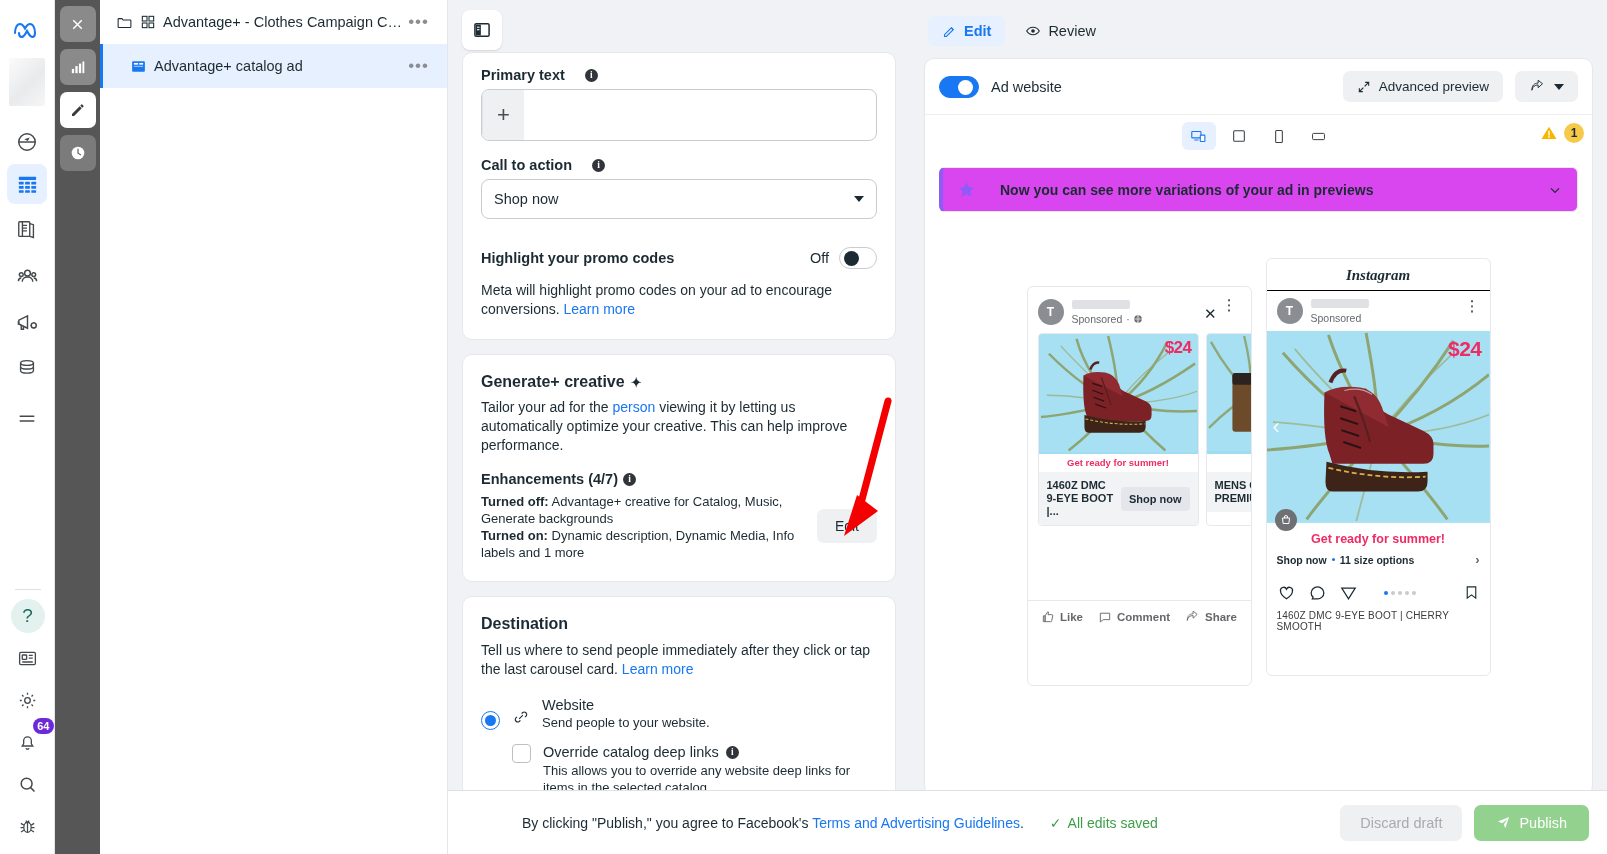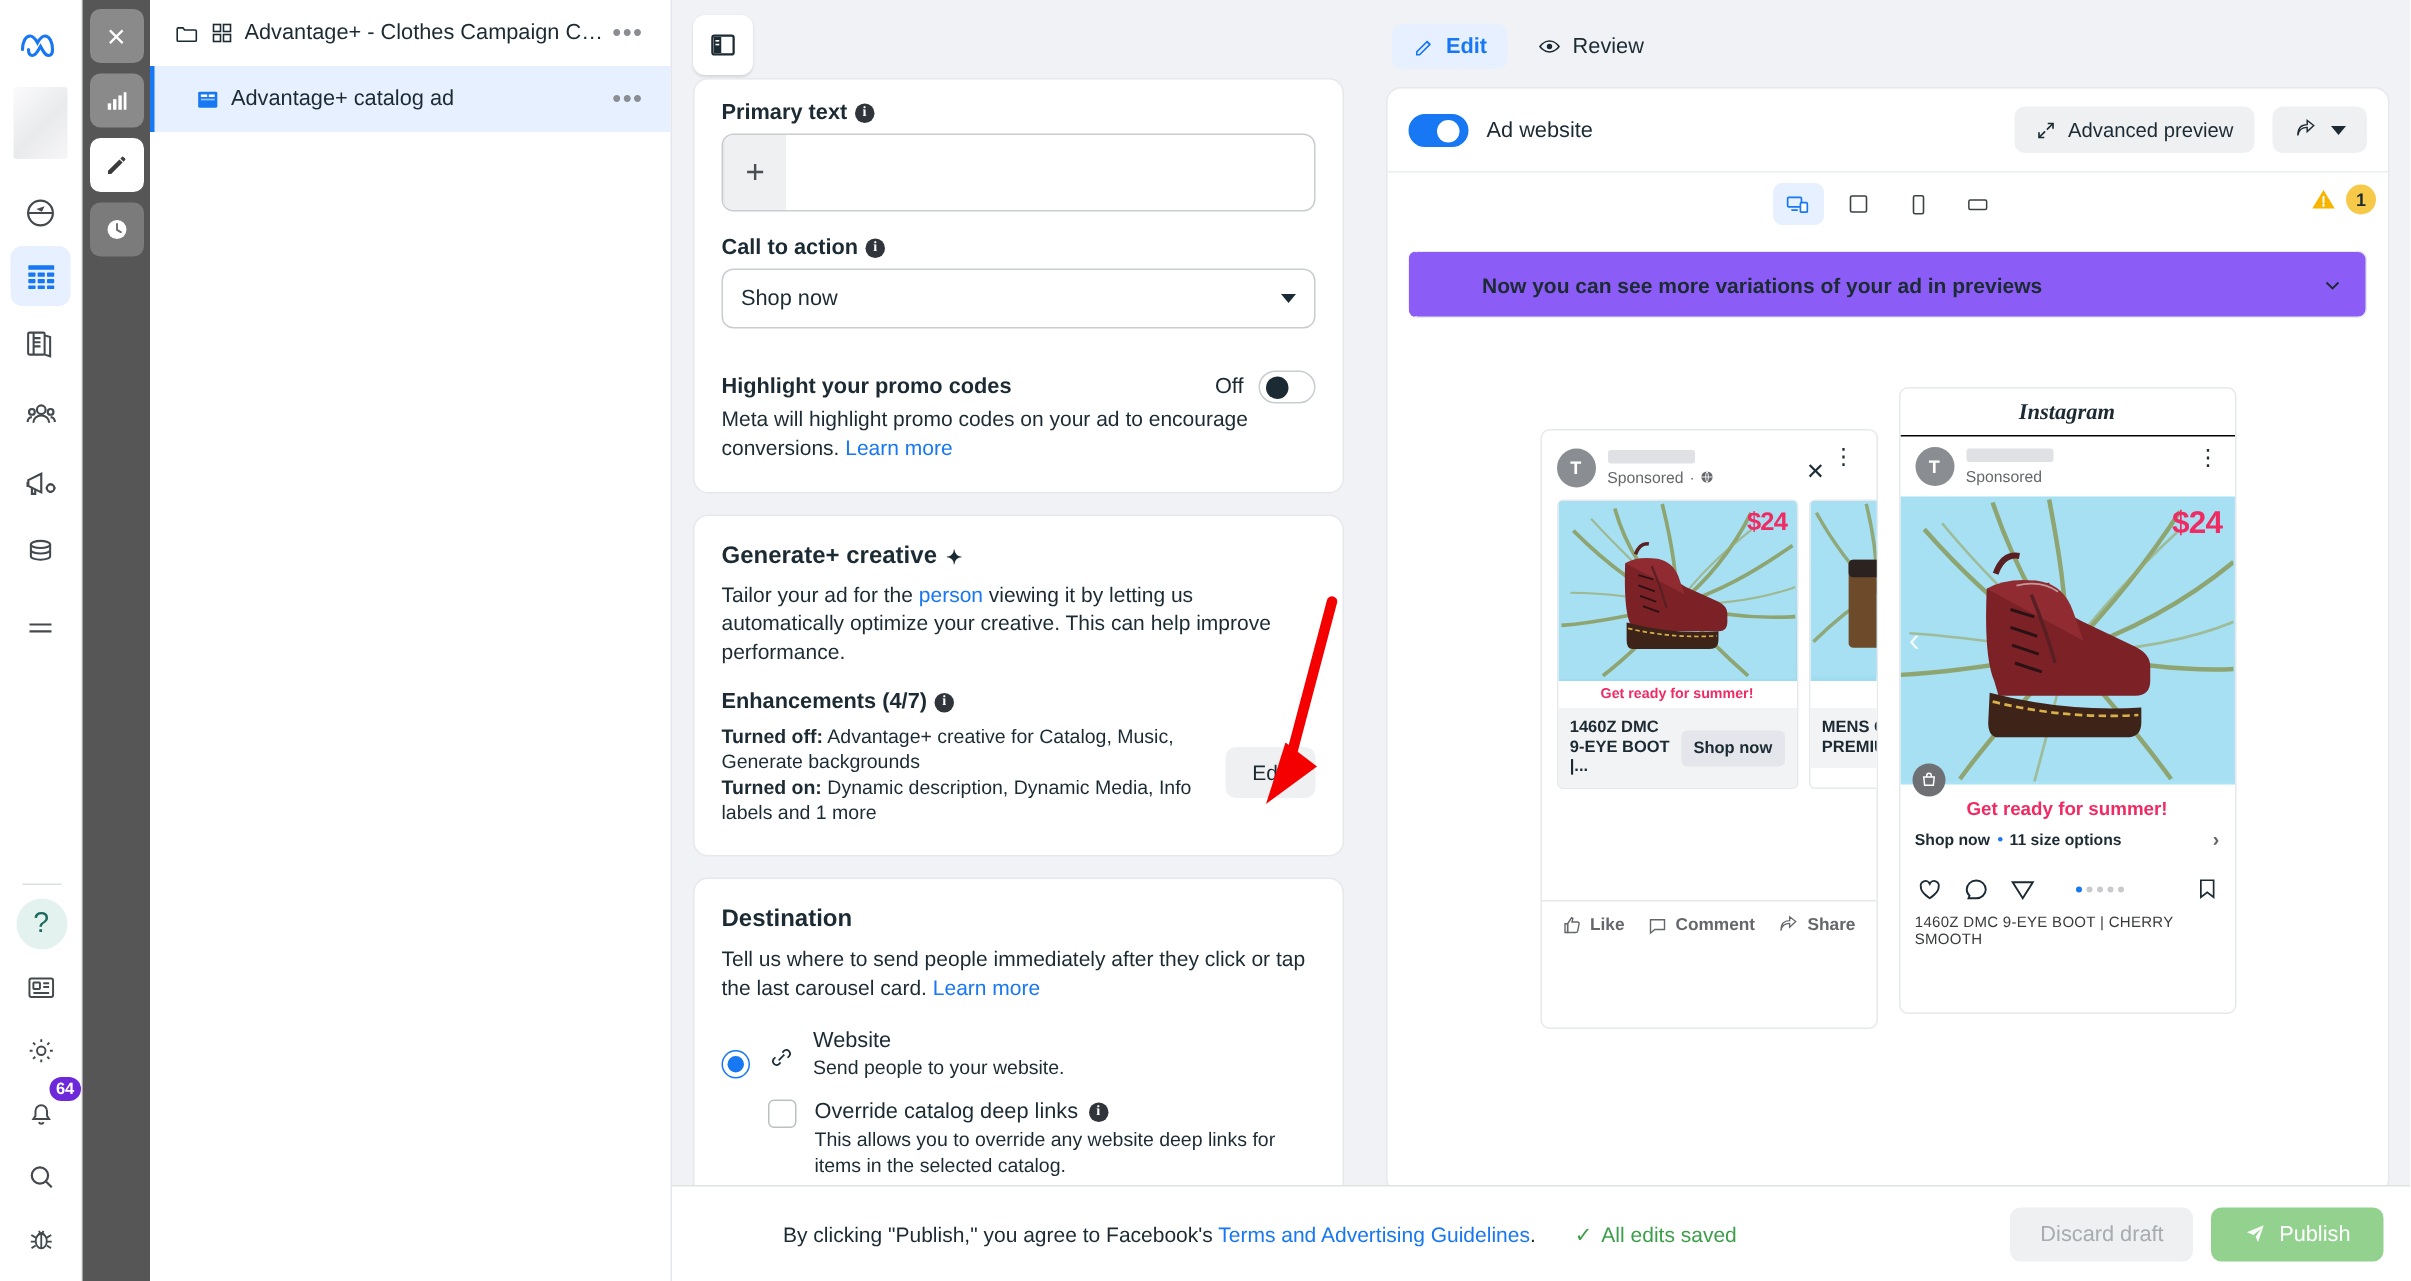--- a/index.html
+++ b/index.html
@@ -85,21 +85,21 @@
     width: 40px; height: 40px; border-radius: 8px; background: #ffffff;
     display: flex; align-items: center; justify-content: center; cursor: pointer;
     box-shadow: 0 1px 2px rgba(0,0,0,.12);
   }
   .formscroll { padding: 6px 14px 0 14px; }
   .card {
     background: #ffffff; border-radius: 10px; border: 1px solid #e6e8eb;
     padding: 18px 18px 20px; margin-bottom: 14px;
   }
   .card.flush-top { margin-top: -4px; padding-top: 14px; }
-  .flabel { font-size: 14.5px; font-weight: 700; display: flex; align-items: center; gap: 5px; margin-bottom: 6px; }
+  .flabel { font-size: 14.5px; font-weight: 700; display: flex; align-items: center; gap: 20px; margin-bottom: 6px; }
   .info-i {
     width: 13px; height: 13px; border-radius: 50%; background: #31353b; color: #fff;
     font-size: 9.5px; font-weight: 700; display: inline-flex;
     align-items: center; justify-content: center; font-family: "Liberation Serif", serif;
   }
   .textarea-box {
     border: 1px solid #c9ccd1; border-radius: 8px; height: 52px;
     display: flex; align-items: stretch; overflow: hidden; background: #fff;
   }
   .textarea-box .ta {
@@ -170,23 +170,23 @@
     display:flex; align-items:center; justify-content:center; gap: 6px;
     border-top: 1px solid #eceef0; padding: 7px 0; position: relative;
   }
   .devbtn { width: 34px; height: 28px; border-radius:6px; display:flex; align-items:center; justify-content:center; cursor:pointer; color:#3c4043; }
   .devbtn.active { background:#e7f0fe; color:#1877f2; }
   .warnwrap { position:absolute; right: 8px; top: 8px; display:flex; align-items:center; gap:6px; }
   .warn-badge { background:#f7c948; color:#1c2b33; font-size: 12px; font-weight:700;
      border-radius: 10px; min-width:20px; height:20px; display:flex; align-items:center;
      justify-content:center; padding: 0 6px; }
   .banner {
-    margin: 10px 14px 0 14px; background:#8b5cf6; border:1px solid #e6e8eb;
+    margin: 10px 14px 0 14px; background:#d946ef; border:1px solid #e6e8eb;
     border-left: 4px solid #8b5cf6; border-radius: 6px;
-    display:flex; align-items:center; gap: 12px; padding: 12px 14px;
+    display:flex; align-items:center; gap: 24px; padding: 12px 14px;
     font-size: 14px; font-weight: 700;
   }
   .banner-txt { flex: 1; }
   .stage { display:flex; gap: 14px; justify-content:center; padding-top: 46px; }
 
   
   .fbcard { width: 225px; background:#fff; border:1px solid #e6e8eb; border-radius:6px;
      height: 400px; overflow:hidden; position:relative; }
   .fb-top { display:flex; align-items:center; gap:8px; padding: 12px 10px 8px; }
   .av { width:26px;height:26px;border-radius:50%;background:#8a8d91;color:#fff;
@@ -462,21 +462,21 @@
 
         <div class="row-between" style="margin-top:28px">
           <div class="flabel" style="margin-bottom:0">Highlight your promo codes</div>
           <div style="display:flex;align-items:center;gap:10px">
             <span style="font-size:14.5px">Off</span>
             <div class="toggle">
                 <span class="knob"></span>
               </div>
           </div>
         </div>
-        <div class="muted" style="margin-top:1px">
+        <div class="muted" style="margin-top:12px">
           <span>Meta will highlight promo codes on your ad to encourage conversions.</span>
           <span class="lnk">Learn more</span>
         </div>
       </div>
 
       <div class="card">
         <div class="sec-title">
           <span>Generate+ creative</span>
           <span class="sparkle">✦</span>
         </div>

